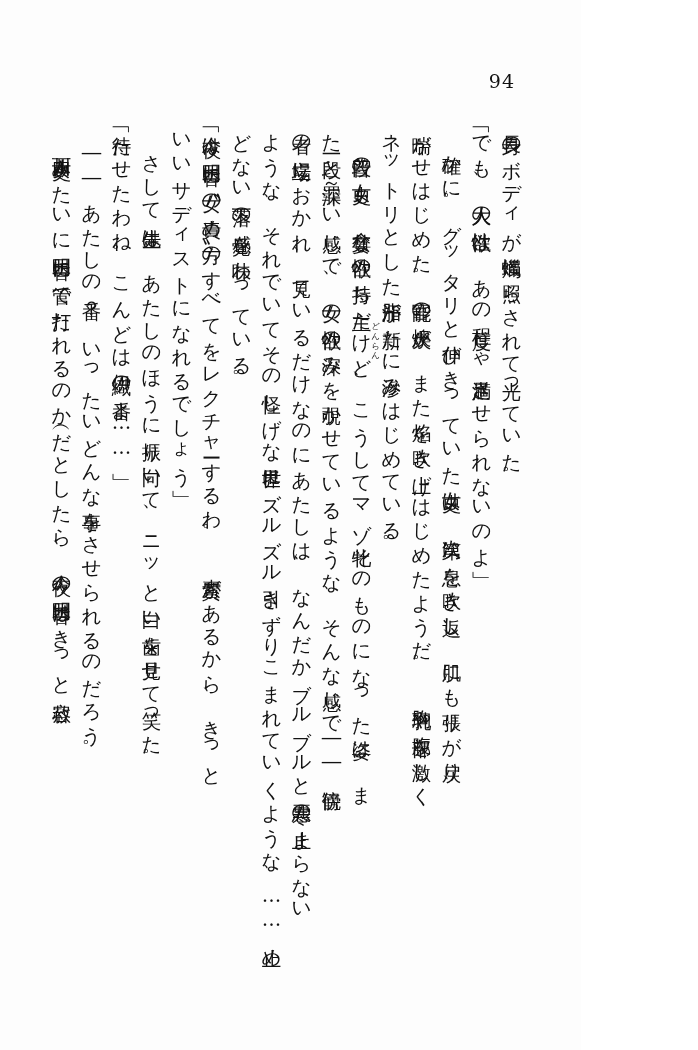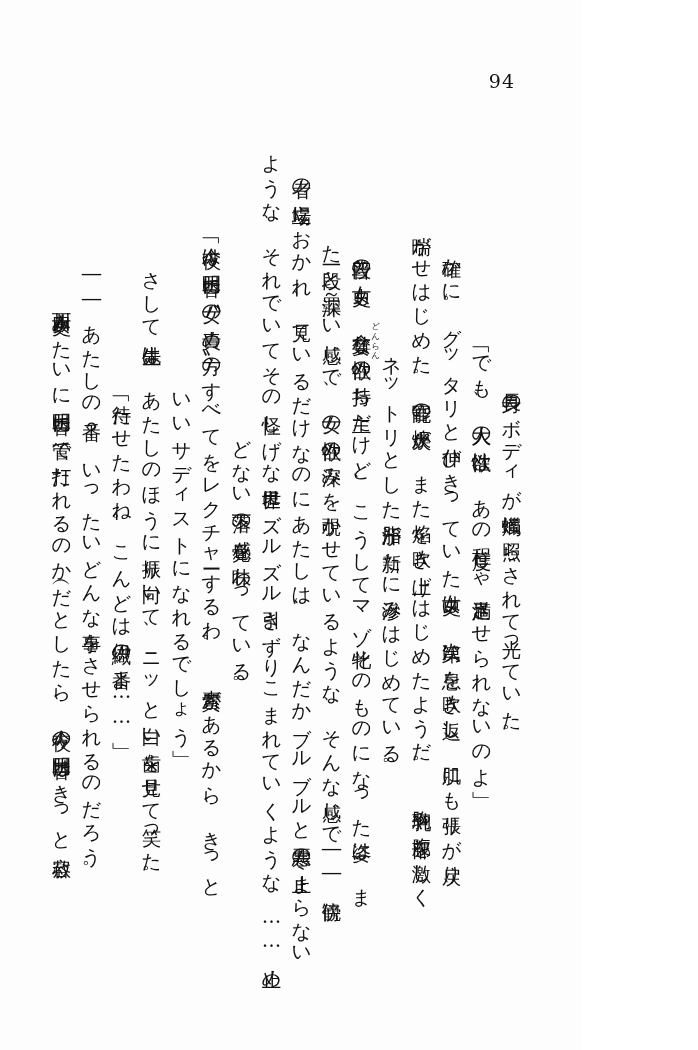--- a/index.html
+++ b/index.html
@@ -16,21 +16,20 @@
     position: relative;
   }
 
   #page {
     position: absolute;
     left: 0;
     top: 0;
     width: 581px;
     height: 1050px;
     background: #fdfdfd;
-    text-align: center;
   }
 
   
   #page-number {
     position: absolute;
     top: 70px;
     right: 66px;
     font-size: 19px;
     font-family: "DejaVu Serif", "Liberation Serif", serif;
     letter-spacing: 1px;

